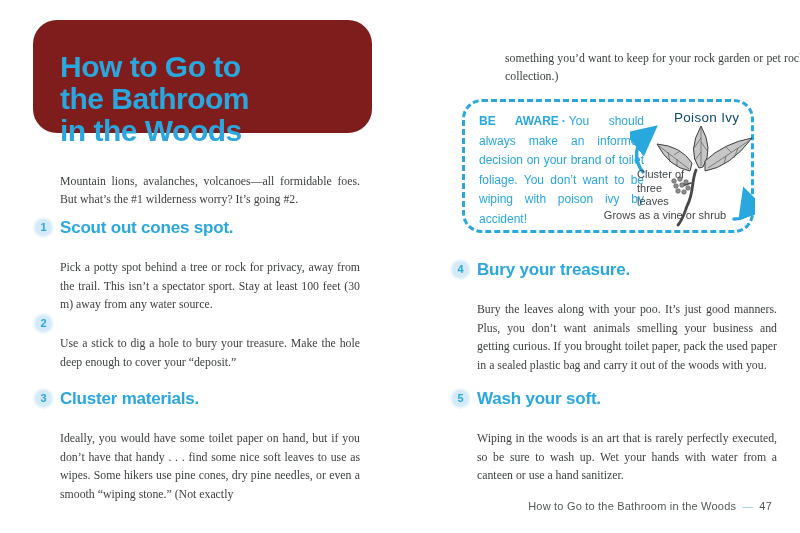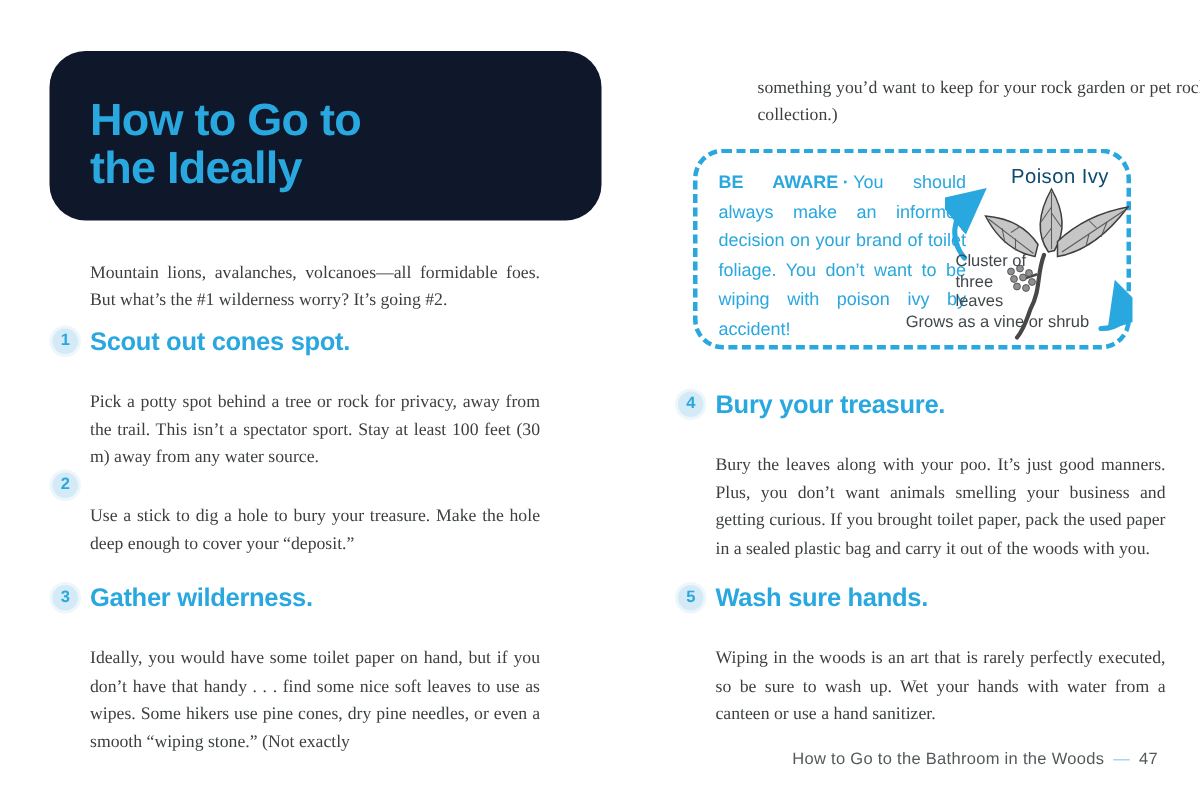--- a/index.html
+++ b/index.html
@@ -5,22 +5,22 @@
   html,body{margin:0;padding:0;}
   body{
     width:800px;height:533px;background:#ffffff;
     font-family:"Liberation Sans",sans-serif;
     -webkit-font-smoothing:antialiased;
   }
   .spread{position:relative;width:800px;height:533px;background:#ffffff;overflow:hidden;}
 
   
   .title-box{
-    position:absolute;left:33px;top:34px;width:368px;height:113px;
-    background:#0f172a;border-radius:24px;
+    position:absolute;left:33px;top:20px;width:339px;height:113px;
+    background:#7f1d1d;border-radius:24px;
   }
   .title{
     position:absolute;left:27px;top:11px;
     font-size:30px;line-height:32px;font-weight:bold;
     color:#29a7df;letter-spacing:-0.5px;
   }
   .title span{display:block;}
 
   .serif{
     font-family:"Liberation Serif",serif;
@@ -79,21 +79,22 @@
 </head>
 <body>
 
 <div class="spread">
 
   <div>
 
     <div class="title-box">
       <h1 class="title">
         <span>How to Go to</span>
-        <span>the Ideally</span>
+        <span>the Bathroom</span>
+        <span>in the Woods</span>
       </h1>
     </div>
 
     <p class="serif intro">Mountain lions, avalanches, volcanoes—all formidable foes. But what’s the #1 wilderness worry? It’s going #2.</p>
 
     <div class="step" style="left:35px;top:218px;width:325px;">
       <div class="step-badge">1</div>
       <div class="step-content">
         <h2 class="step-heading">Scout out cones spot.</h2>
         <p class="serif step-body">Pick a potty spot behind a tree or rock for privacy, away from the trail. This isn’t a spectator sport. Stay at least 100 feet (30 m) away from any water source.</p>
@@ -103,21 +104,21 @@
     <div class="step" style="left:35px;top:314px;width:325px;">
       <div class="step-badge">2</div>
       <div class="step-content">
         <p class="serif step-body">Use a stick to dig a hole to bury your treasure. Make the hole deep enough to cover your “deposit.”</p>
       </div>
     </div>
 
     <div class="step" style="left:35px;top:389px;width:325px;">
       <div class="step-badge">3</div>
       <div class="step-content">
-        <h2 class="step-heading">Gather wilderness.</h2>
+        <h2 class="step-heading">Cluster materials.</h2>
         <p class="serif step-body">Ideally, you would have some toilet paper on hand, but if you don’t have that handy . . . find some nice soft leaves to use as wipes. Some hikers use pine cones, dry pine needles, or even a smooth “wiping stone.” (Not exactly</p>
       </div>
     </div>
 
     <div class="footer footer-left">
       <span>46</span><span class="fdash">—</span><span>How to Survive in the Mountains</span>
     </div>
   </div>
 
   <div>
@@ -184,21 +185,21 @@
       <div class="step-badge">4</div>
       <div class="step-content">
         <h2 class="step-heading">Bury your treasure.</h2>
         <p class="serif step-body">Bury the leaves along with your poo. It’s just good manners. Plus, you don’t want animals smelling your business and getting curious. If you brought toilet paper, pack the used paper in a sealed plastic bag and carry it out of the woods with you.</p>
       </div>
     </div>
 
     <div class="step" style="left:452px;top:389px;width:325px;">
       <div class="step-badge">5</div>
       <div class="step-content">
-        <h2 class="step-heading">Wash sure hands.</h2>
+        <h2 class="step-heading">Wash your soft.</h2>
         <p class="serif step-body">Wiping in the woods is an art that is rarely perfectly executed, so be sure to wash up. Wet your hands with water from a canteen or use a hand sanitizer.</p>
       </div>
     </div>
 
     <div class="footer footer-right">
       <span>How to Go to the Bathroom in the Woods</span><span class="fdash">—</span><span>47</span>
     </div>
   </div>
 
 </div>

